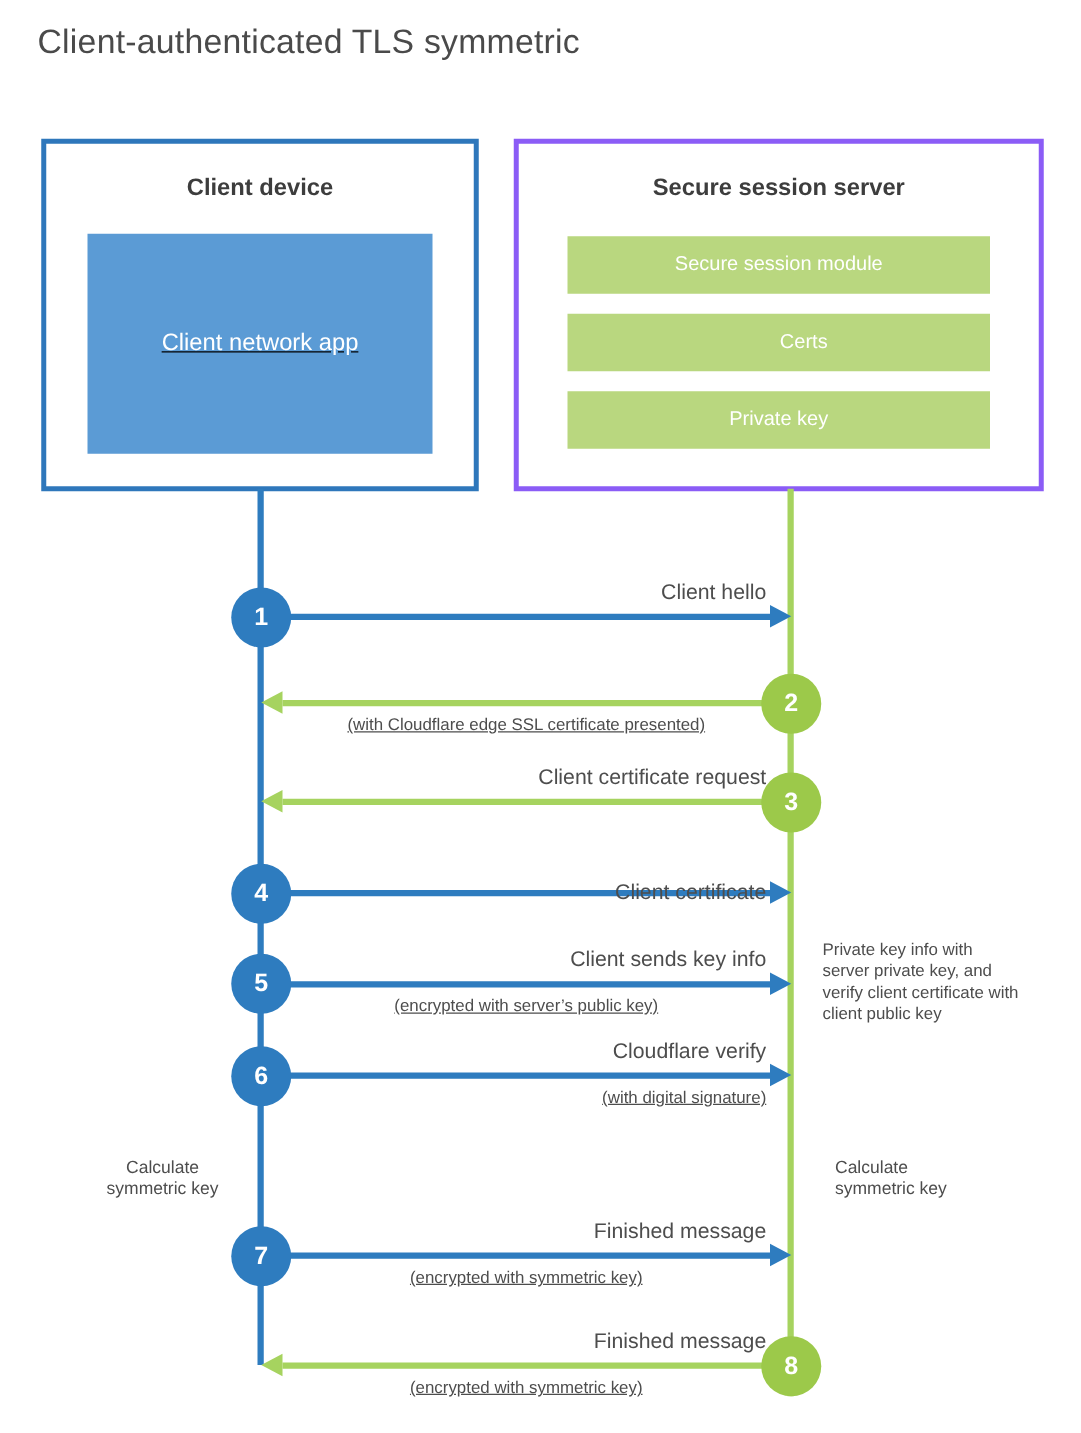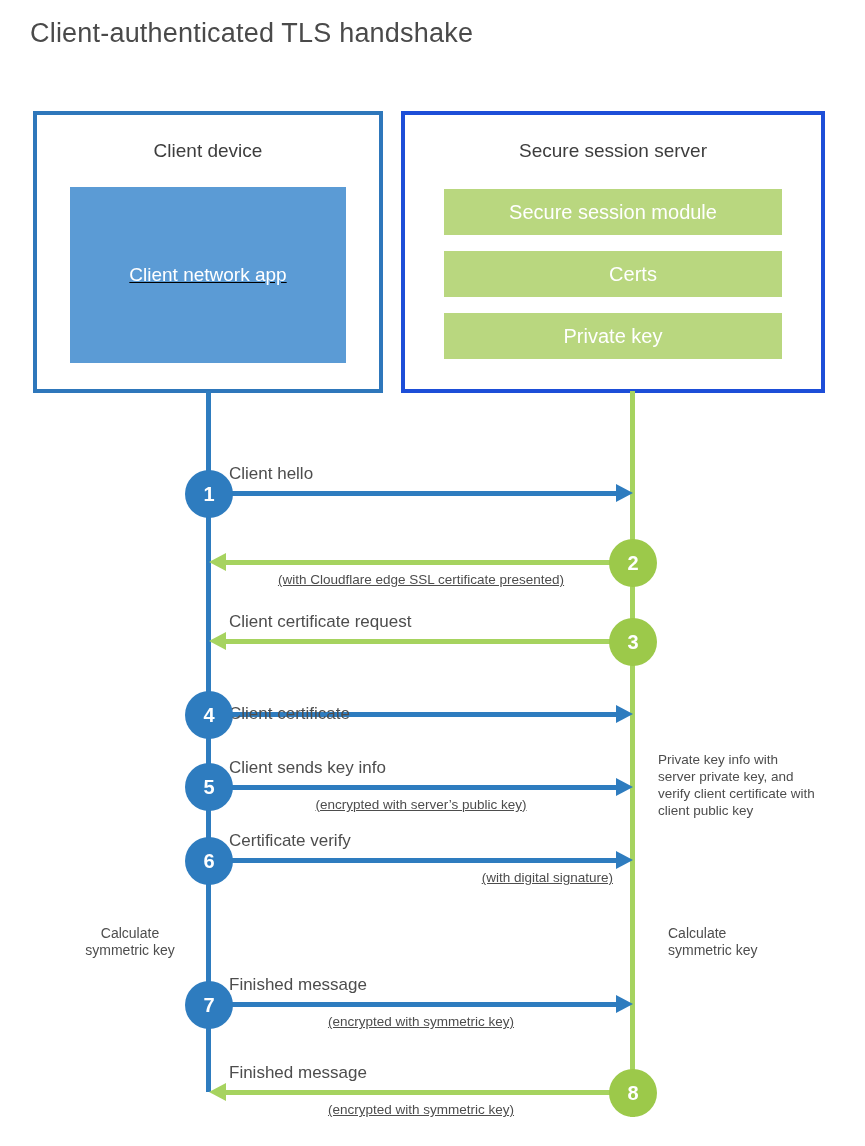--- a/index.html
+++ b/index.html
@@ -30,31 +30,31 @@
     top: 111px;
     height: 282px;
     background: #ffffff;
   }
   #client-box {
     left: 33px;
     width: 350px;
     border: 4px solid #2e77bb;
   }
   #server-box {
-    left: 401px;
+    left: 411px;
     width: 424px;
-    border: 4px solid #1d4ed8;
+    border: 4px solid #8b5cf6;
   }
   .box-title {
     position: absolute;
     left: 0; right: 0;
     top: 25px;
     text-align: center;
     font-size: 19px;
-    font-weight: normal;
+    font-weight: bold;
     color: #3d3d3d;
   }
   #client-app {
     position: absolute;
     left: 33px; top: 72px;
     width: 276px; height: 176px;
     background: #5b9bd5;
     display: flex;
     align-items: center;
     justify-content: center;
@@ -71,21 +71,21 @@
   .server-bar {
     position: absolute;
     left: 39px;
     width: 338px;
     height: 46px;
     background: #b9d77f;
     display: flex;
     align-items: center;
     justify-content: center;
     color: #ffffff;
-    font-size: 20px;
+    font-size: 16px;
   }
   .bar-0 { top: 74px; }
   .bar-1 { top: 136px; padding-left: 40px; }
   .bar-2 { top: 198px; text-align: right; }
 
   
   .vline { position: absolute; width: 5px; }
   #blue-line  { left: 206px; top: 391px; height: 701px; background: #2e7cbf; }
   #green-line { left: 630px; top: 391px; height: 726px; background: #a6d35f; }
 
@@ -138,21 +138,21 @@
   .c4 { left: 185px; top: 691px; }
   .c5 { left: 185px; top: 763px; }
   .c6 { left: 185px; top: 837px; }
   .c7 { left: 185px; top: 981px; }
   .c8 { left: 609px; top: 1069px; }
 
   
   .msg-label {
     position: absolute;
     left: 229px; width: 384px;
-    text-align: left;
+    text-align: right;
     font-size: 17px;
     color: #4d4d4d;
   }
   .msg-sublabel {
     position: absolute;
     left: 229px; width: 384px;
     text-align: center;
     font-size: 13.5px;
     color: #4d4d4d;
     text-decoration: underline;
@@ -175,21 +175,21 @@
   }
   #decrypt-note { left: 658px; top: 751px; width: 160px; }
   #calc-left  { left: 70px;  top: 925px; width: 120px; text-align: center; font-size: 14px; }
   #calc-right { left: 668px; top: 925px; width: 110px; text-align: left;  font-size: 14px; }
 </style>
 </head>
 <body>
 
 <div id="canvas">
 
-  <div class="page-title">Client-authenticated TLS handshake</div>
+  <div class="page-title">Client-authenticated TLS symmetric</div>
 
   <div id="client-box" class="entity-box">
     <div class="box-title">Client device</div>
     <div id="client-app">
       <span>Client network app</span>
     </div>
   </div>
 
   <div id="server-box" class="entity-box">
     <div class="box-title">Secure session server</div>
@@ -217,21 +217,21 @@
   <div class="msg-label l3">Client certificate request</div>
 
   <div class="arrow arrow-right a4"></div>
   <div class="msg-label l4">Client certificate</div>
 
   <div class="arrow arrow-right a5"></div>
   <div class="msg-label l5">Client sends key info</div>
   <div class="msg-sublabel sub5">(encrypted with server’s public key)</div>
 
   <div class="arrow arrow-right a6"></div>
-  <div class="msg-label l6">Certificate verify</div>
+  <div class="msg-label l6">Cloudflare verify</div>
   <div class="msg-sublabel sub6">(with digital signature)</div>
 
   <div class="arrow arrow-right a7"></div>
   <div class="msg-label l7">Finished message</div>
   <div class="msg-sublabel sub7">(encrypted with symmetric key)</div>
 
   <div class="arrow arrow-left a8"></div>
   <div class="msg-label l8">Finished message</div>
   <div class="msg-sublabel sub8">(encrypted with symmetric key)</div>
 

